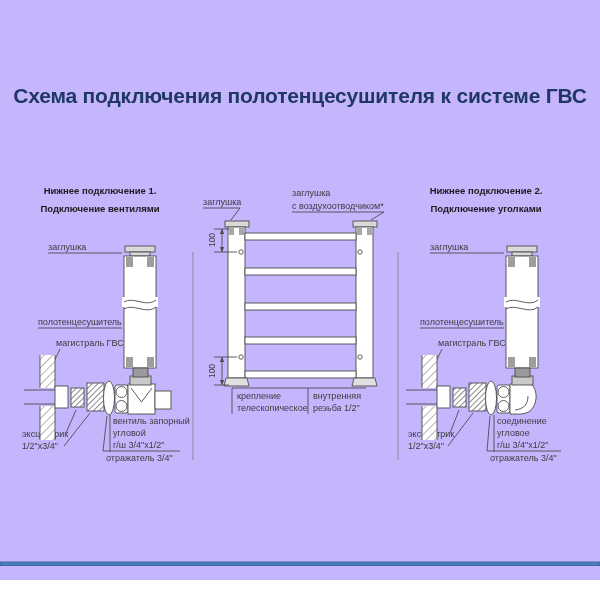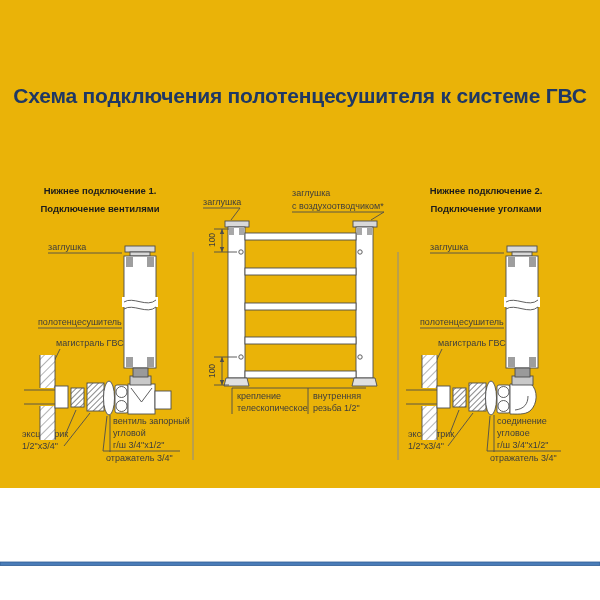--- a/index.html
+++ b/index.html
@@ -1,16 +1,16 @@
 <!DOCTYPE html>
 <html><head>
 <meta charset="utf-8">
 <style>
   html,body{margin:0;padding:0;background:#ffffff;width:600px;height:600px;overflow:hidden;}
-  .page{position:relative;width:600px;height:488px;background:#eab308;font-family:"Liberation Sans",sans-serif;}
+  .page{position:relative;width:600px;height:580px;background:#c4b5fd;font-family:"Liberation Sans",sans-serif;}
   .title{position:absolute;top:84px;left:0;width:600px;text-align:center;
          font-family:"Liberation Sans",sans-serif;font-size:21px;font-weight:bold;
          color:#1f3864;letter-spacing:-0.2px;}
   svg{position:absolute;top:0;left:0;}
   text{font-family:"Liberation Sans",sans-serif;}
   .hdg{font-size:9.5px;font-weight:bold;fill:#1c1c1c;}
   .lbl{font-size:9px;fill:#3d3d3d;}
   .dim{font-size:8.5px;fill:#3d3d3d;}
 </style>
 </head>

